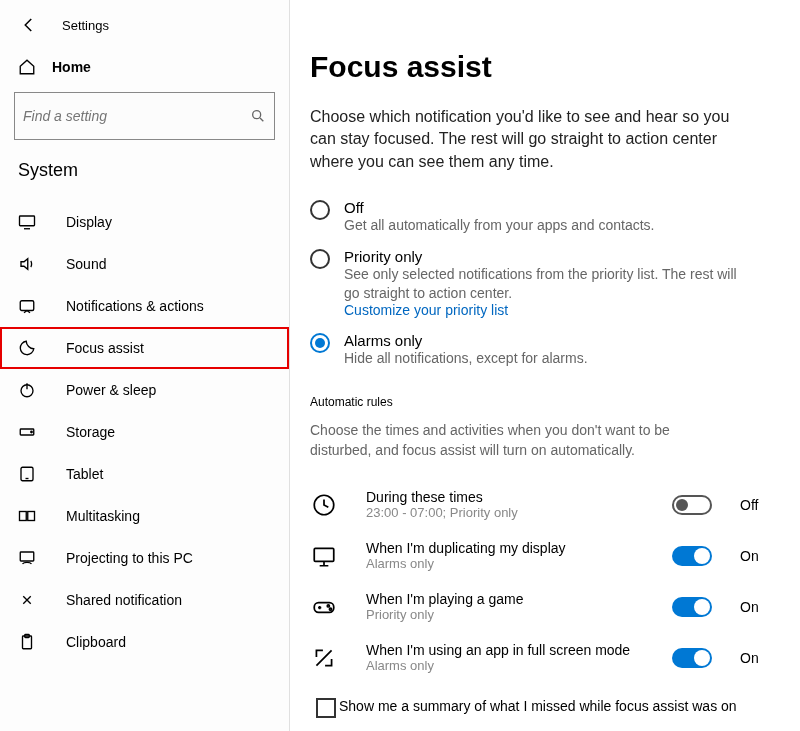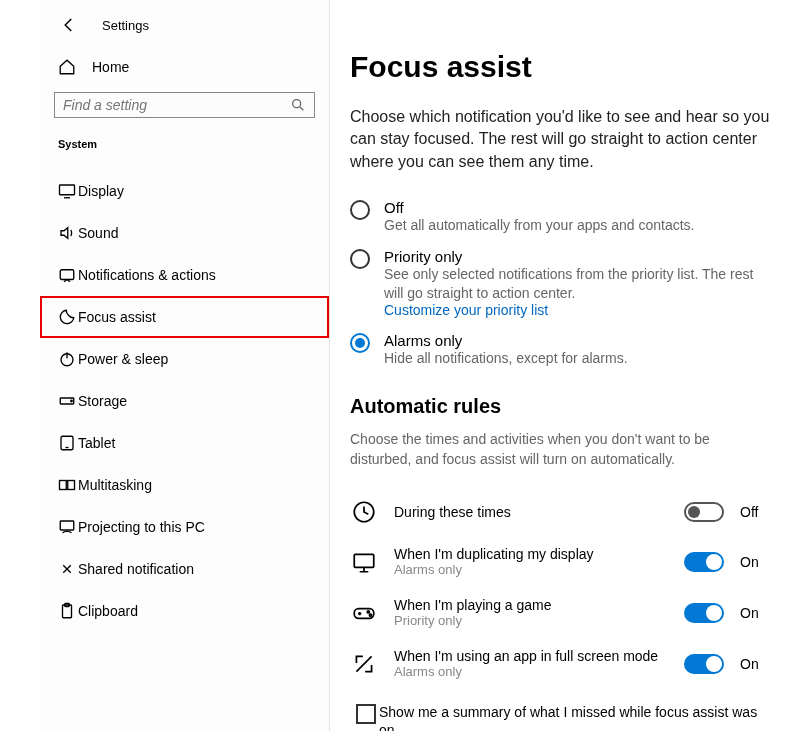--- a/index.html
+++ b/index.html
@@ -13,53 +13,53 @@
     overflow: hidden;
   }
   .window { display: flex; height: 100%; }
   
   .sidebar {
     width: 290px;
     padding: 10px 0 0 0;
     border-right: 1px solid #e0e0e0;
     background: #fdfdfd;
     position: relative;
-    margin-left: 40px;
   }
   .sidebar-header {
     display: flex;
     align-items: center;
     gap: 24px;
     padding: 6px 18px 14px 20px;
     font-size: 13px;
   }
   .back-arrow { width: 18px; height: 18px; }
   .home-row {
     display: flex; align-items: center; gap: 16px;
     padding: 10px 18px 16px 18px;
     font-size: 14px;
+    font-weight: bold;
   }
   .home-icon { width: 18px; height: 18px; }
   .search-wrap { padding: 0 14px 14px 14px; }
   .search {
     display: flex; align-items: center;
     border: 1px solid #888; background: #fcfcfc;
-    height: 26px; padding: 0 8px;
+    height: 48px; padding: 0 8px;
   }
   .search input {
     border: none; background: transparent; outline: none;
     flex: 1; font-size: 14px; color: #666; font-style: italic;
   }
   .section-label {
-    font-weight: 700; font-size: 11px;
+    font-weight: 400; font-size: 18px;
     padding: 6px 18px 20px 18px;
   }
   .nav { list-style: none; }
   .nav li {
-    display: flex; align-items: center; gap: 2px;
+    display: flex; align-items: center; gap: 30px;
     padding: 12px 18px;
     font-size: 14px;
     cursor: pointer;
   }
   .nav li.highlight { outline: 2px solid #e60000; outline-offset: -2px; }
   .nav .icon { width: 18px; height: 18px; flex: none; display:flex; align-items:center; justify-content:center; }
   
   .content {
     flex: 1;
     padding: 50px 30px 0 20px;
@@ -74,24 +74,24 @@
     flex: none; display: flex; align-items: center; justify-content: center;
     margin-top: 1px;
   }
   .radio.checked { border-color: #0078d4; }
   .radio.checked::after {
     content: ""; width: 10px; height: 10px; background: #0078d4; border-radius: 50%;
   }
   .radio-label { font-size: 15px; }
   .radio-sub { font-size: 14px; color: #666; line-height: 1.3; max-width: 400px;}
   .link { color: #0067c0; cursor: pointer; font-size: 14px; }
-  h2 { font-size: 20px; font-weight: 700; margin: 22px 0 12px 0; }
+  h2 { font-size: 12px; font-weight: 400; margin: 22px 0 12px 0; }
   .rules-desc { font-size: 14px; color: #666; line-height: 1.4; margin-bottom: 19px; max-width: 420px;}
   .rule {
-    display: flex; align-items: center; gap: 16px;
+    display: flex; align-items: center; gap: 28px;
     padding: 10px 0;
   }
   .rule-icon { width: 28px; height: 28px; flex: none; display:flex; align-items:center; justify-content:center; }
   .rule-text { flex: 1; }
   .rule-title { font-size: 14px; color: #000; }
   .rule-sub { font-size: 13px; color: #888; }
   .toggle {
     width: 40px; height: 20px; border-radius: 10px; position: relative;
     flex: none;
   }
@@ -282,20 +282,21 @@
 
     <div class="rule">
       <span class="rule-icon">
           <svg viewBox="0 0 24 24" width="26" height="26" fill="none" stroke="#000" stroke-width="1.6">
             <circle cx="12" cy="12" r="9"></circle>
             <path d="M12 7v5l4 2"></path>
           </svg>
         </span>
       <div class="rule-text">
         <div class="rule-title">During these times</div>
+        <div class="rule-sub">23:00 - 07:00; Priority only</div>
       </div>
       <div class="toggle off"></div>
       <span class="toggle-label">Off</span>
     </div>
 
     <div class="rule">
       <span class="rule-icon">
           <svg viewBox="0 0 24 24" width="26" height="26" fill="none" stroke="#000" stroke-width="1.6">
             <rect x="3" y="5" width="18" height="12" rx="1"></rect>
             <path d="M8 21h8M12 17v4"></path>

